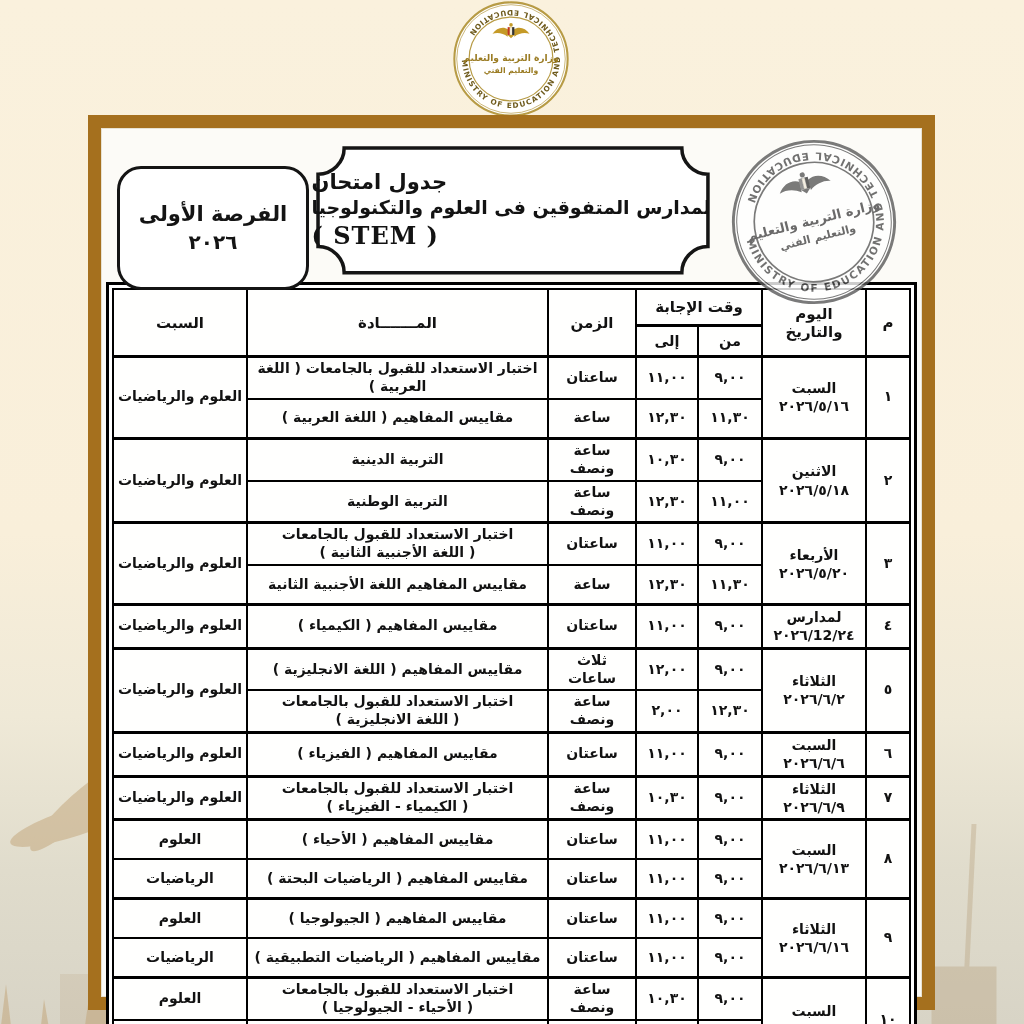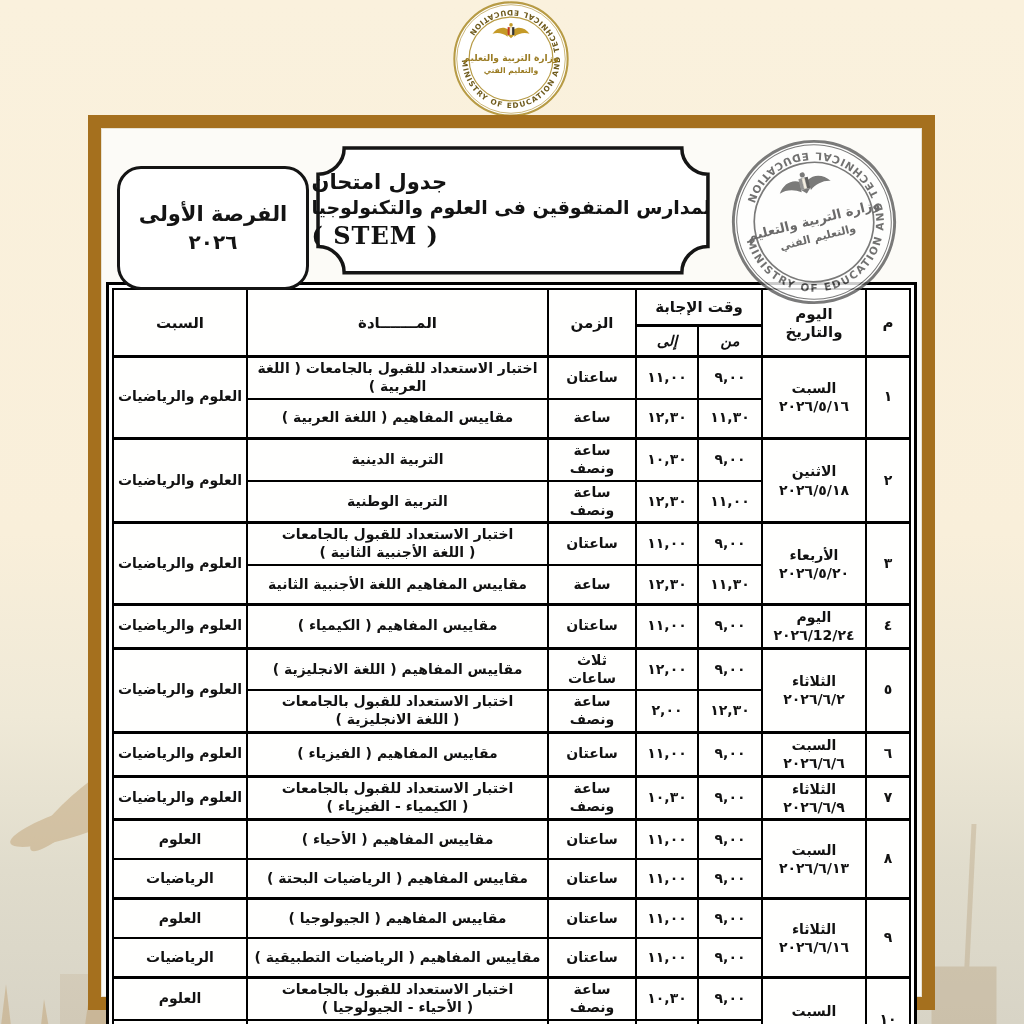--- a/index.html
+++ b/index.html
@@ -59,21 +59,21 @@
   .table-wrap{
     margin:2px 5px 0 5px;border:3px solid #000;padding:3px;background:#fff;
   }
   table{
     width:100%;border-collapse:collapse;table-layout:fixed;
     font-weight:bold;color:#121212;background:#fffffe;
   }
   th,td{border:2px solid #000;text-align:center;vertical-align:middle;padding:2px 3px;}
   thead th{font-size:15px;}
   thead tr.h1 th{height:30px;}
-  thead tr.h2 th{height:24px;font-size:14.5px;font-style:italic;}
+  thead tr.h2 th{height:24px;font-size:14.5px;}
   thead th{border-bottom-width:3px;}
   tbody td{font-size:14px;line-height:1.28;height:33px;}
   tbody tr.group-start td{border-top:3.5px solid #000;}
   td.c-day div{line-height:1.3;}
   td.c-num{font-size:14px;}
   col.w-num{width:44px;} col.w-day{width:104px;} col.w-from{width:64px;}
   col.w-to{width:62px;} col.w-dur{width:88px;} col.w-br{width:134px;}
 </style>
 </head>
 <body>
@@ -266,21 +266,21 @@
               <td class="c-from">١١,٣٠</td>
               <td class="c-to">١٢,٣٠</td>
               <td class="c-dur">ساعة</td>
               <td class="c-sub">
                 <div>مقاييس المفاهيم اللغة الأجنبية الثانية</div>
               </td>
             </tr>
             <tr class="group-start">
               <td class="c-num" rowspan="1">٤</td>
               <td class="c-day" rowspan="1">
-                <div>اليوم</div>
+                <div>لمدارس</div>
                 <div dir="ltr">٢٠٢٦/12/٢٤</div>
               </td>
               <td class="c-from">٩,٠٠</td>
               <td class="c-to">١١,٠٠</td>
               <td class="c-dur">ساعتان</td>
               <td class="c-sub">
                 <div>مقاييس المفاهيم ( الكيمياء )</div>
               </td>
               <td class="c-br" rowspan="1">العلوم والرياضيات</td>
             </tr>

